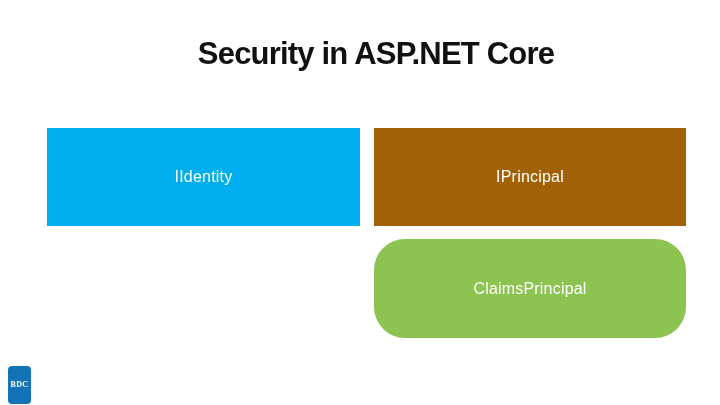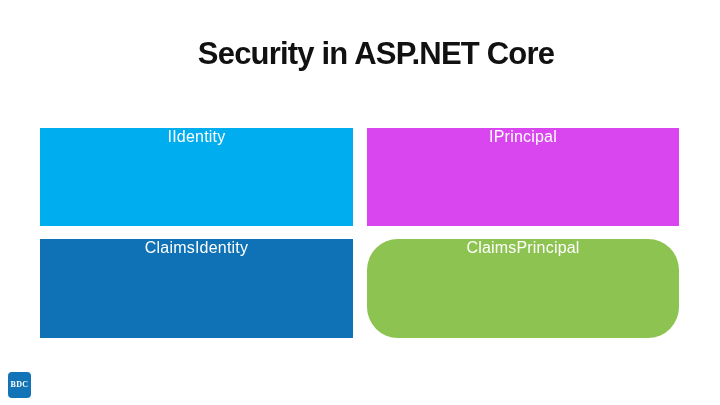--- a/index.html
+++ b/index.html
@@ -25,22 +25,23 @@
     font-size: 31px;
     font-weight: 700;
     letter-spacing: -0.8px;
     color: #111111;
     font-family: "Liberation Sans", sans-serif;
     padding-left: 16px;
   }
   .box {
     position: absolute;
     display: flex;
-    align-items: flex-start;
+    align-items: center;
     justify-content: center;
+    margin-left: 7px;
   }
   .box-label {
     font-size: 16px;
     font-weight: 400;
     letter-spacing: 0.2px;
   }
   .box-iidentity       { left: 40px;  top: 128px; width: 313px; height: 98px; }
   .box-iprincipal      { left: 367px; top: 128px; width: 312px; height: 98px; }
   .box-claimsidentity  { left: 40px;  top: 239px; width: 313px; height: 99px; }
   .box-claimsprincipal { left: 367px; top: 239px; width: 312px; height: 99px; }
@@ -48,21 +49,21 @@
     position: absolute;
     left: 8px;
     top: 373px;
     height: 23px;
     display: flex;
     align-items: center;
     gap: 10px;
   }
   .footer-logo {
     width: 23px;
-    height: 26px;
+    height: 38px;
     border-radius: 4px;
     display: flex;
     align-items: center;
     justify-content: center;
     color: #ffffff;
     font-family: "Liberation Serif", serif;
     font-size: 8px;
     font-weight: 700;
     letter-spacing: 0.3px;
   }
@@ -76,27 +77,24 @@
 <body>
 
 <div class="slide">
 
   <h1 class="slide-title">Security in ASP.NET Core</h1>
 
   <div class="box box-iidentity" style="background-color: rgb(0, 174, 239); color: rgb(255, 255, 255);">
     <span class="box-label">IIdentity</span>
   </div>
 
-  <div class="box box-iprincipal" style="background-color: #d946ef; color: rgb(255, 255, 255);">
+  <div class="box box-iprincipal" style="background-color: #a16207; color: rgb(255, 255, 255);">
     <span class="box-label">IPrincipal</span>
   </div>
 
-  <div class="box box-claimsidentity" style="background-color: rgb(15, 114, 182); color: rgb(255, 255, 255);">
-    <span class="box-label">ClaimsIdentity</span>
-  </div>
 
   <div class="box box-claimsprincipal" style="background-color: rgb(141, 195, 80); color: rgb(255, 255, 255); border-radius: 31px;">
     <span class="box-label">ClaimsPrincipal</span>
   </div>
 
   <div class="footer">
     <div class="footer-logo" style="background-color: rgb(18, 115, 183);">BDC</div>
   </div>
 
 </div>

